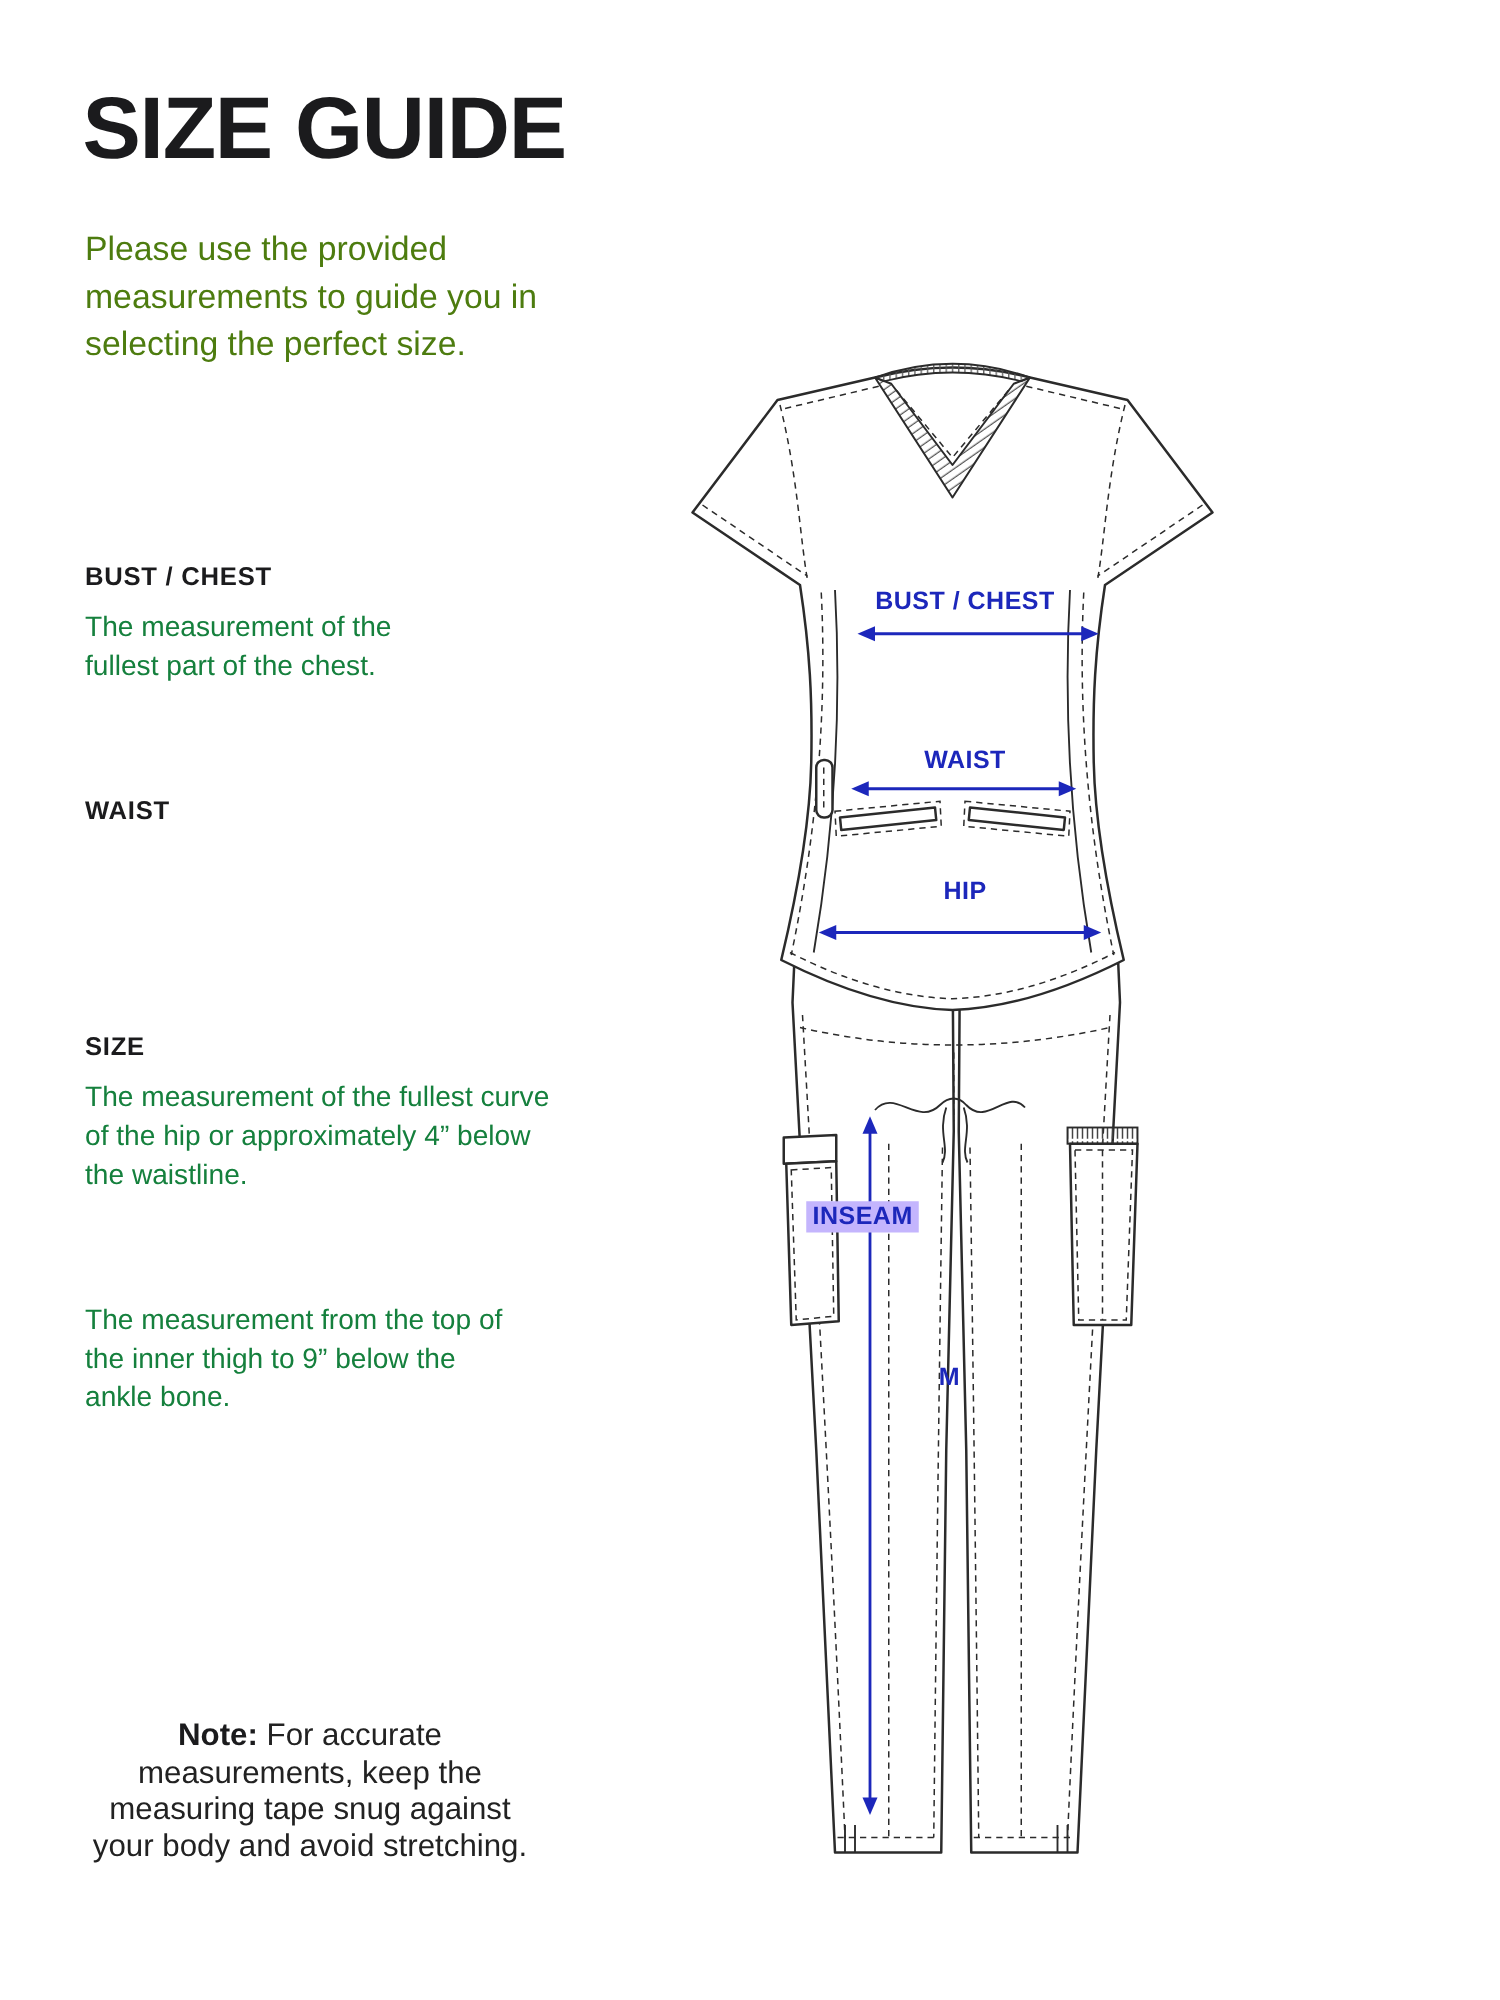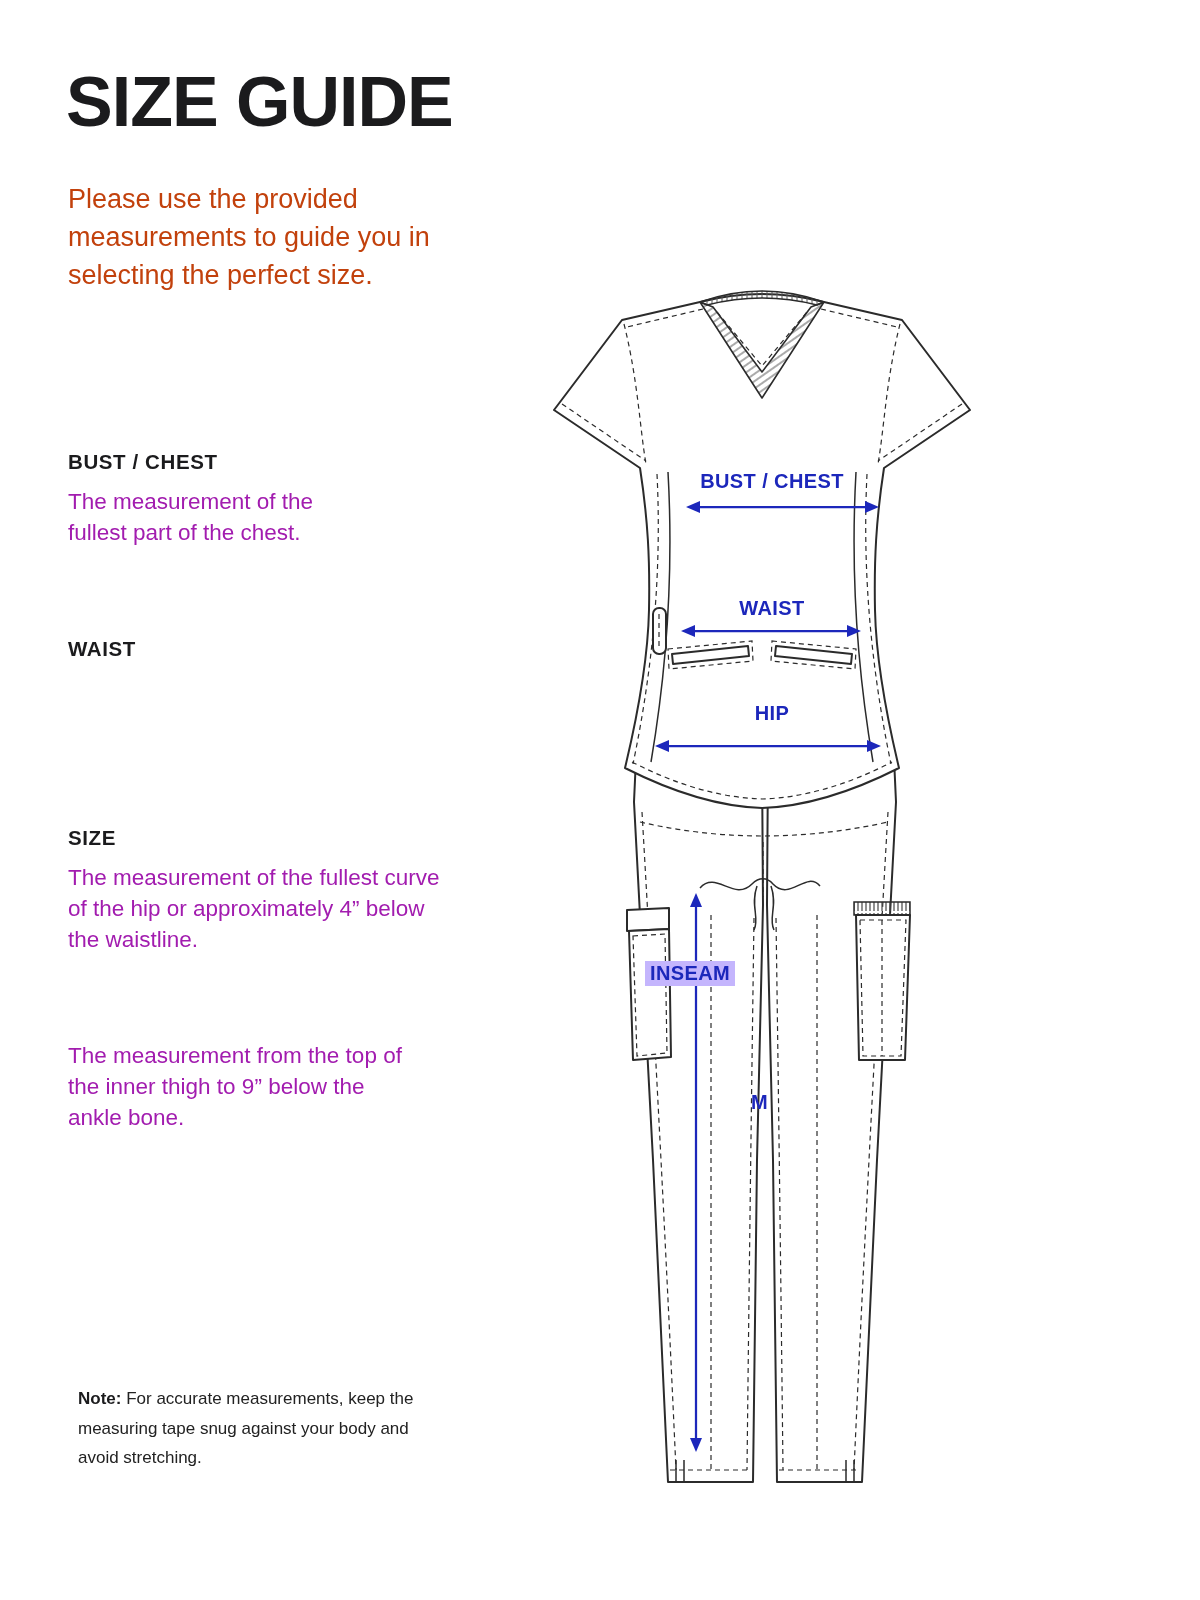--- a/index.html
+++ b/index.html
@@ -7,28 +7,28 @@
   .page{
     position:relative;width:1066px;height:1600px;background:#fff;
     font-family:"Liberation Sans",sans-serif;color:#212121;overflow:hidden;
   }
   .title{
     position:absolute;left:66px;top:62px;margin:0;
     font-size:70px;font-weight:700;letter-spacing:-1px;color:#1b1b1d;
   }
   .intro{
     position:absolute;left:68px;top:180px;width:460px;margin:0;
-    font-size:27px;line-height:38px;color:#c2410c;
+    font-size:27px;line-height:38px;color:#4d7c0f;
   }
   .def{position:absolute;left:68px;}
   .def h2{margin:0;font-size:20.5px;font-weight:700;letter-spacing:.6px;color:#1b1b1d;}
-  .def p{margin:12px 0 0;font-size:22.5px;line-height:31px;color:#a21caf;}
+  .def p{margin:12px 0 0;font-size:22.5px;line-height:31px;color:#15803d;}
   .note{
-    position:absolute;left:68px;top:1374px;width:360px;margin:10px;
-    font-size:17px;line-height:29.5px;color:#222;
+    position:absolute;left:68px;top:1374px;width:360px;margin:0;
+    font-size:25px;line-height:29.5px;color:#222;text-align:center;
   }
   .note strong{font-weight:700;color:#1b1b1d;}
   .art{position:absolute;left:0;top:0;width:1200px;height:1600px;pointer-events:none;}
   .outline{fill:#fff;stroke:var(--line);stroke-width:2;stroke-linejoin:round;}
   .thin{fill:none;stroke:var(--line);stroke-width:1.5;stroke-linejoin:round;}
   .dash{fill:none;stroke:var(--line);stroke-width:1.2;stroke-dasharray:5 4;}
   .riband{fill:url(#rib);stroke:var(--line);stroke-width:1.6;stroke-linejoin:round;}
   .ribandv{fill:url(#ribv);stroke:var(--line);stroke-width:1.4;stroke-linejoin:round;}
   .zipband{fill:url(#zip);stroke:var(--line);stroke-width:1.5;}
   .mline{stroke:var(--accent);stroke-width:2.25;fill:none;}

